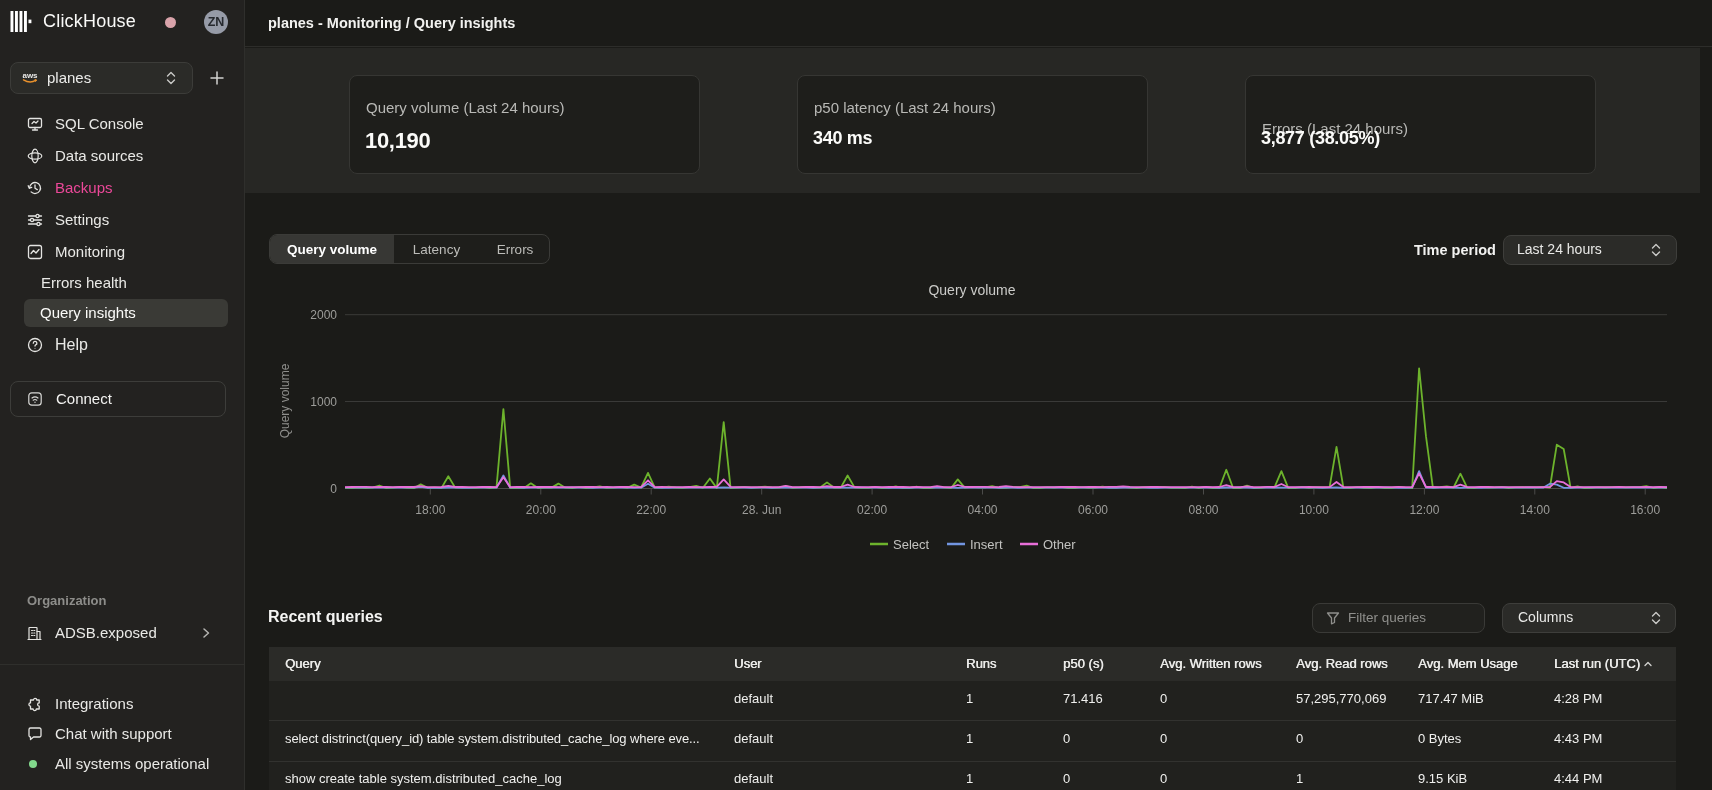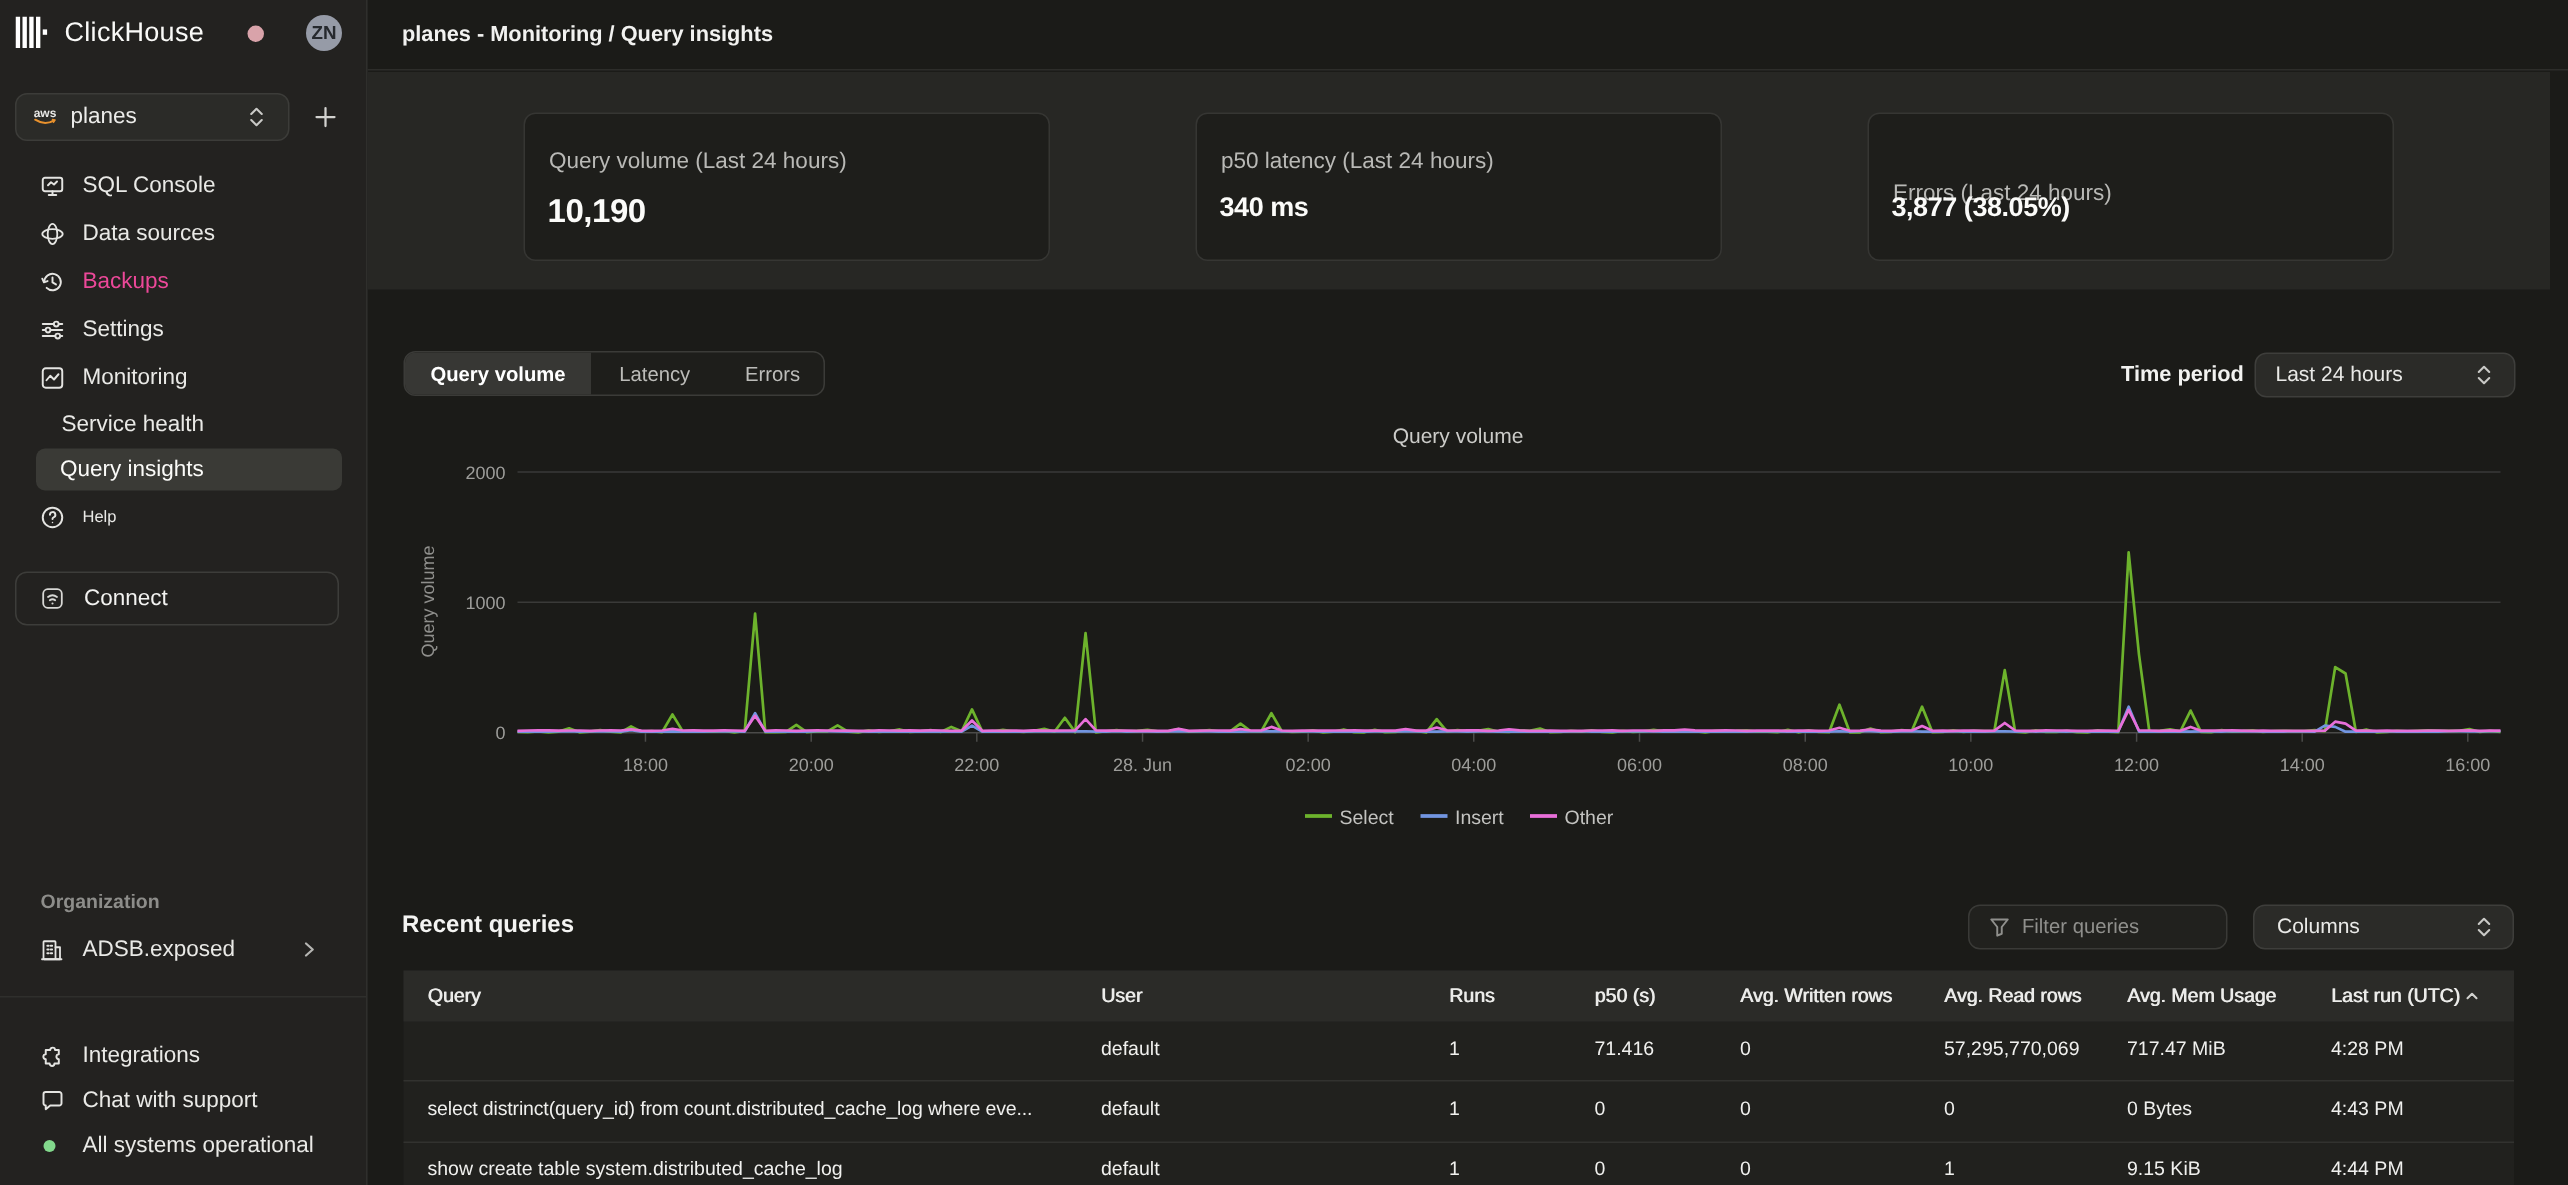--- a/index.html
+++ b/index.html
@@ -110,33 +110,33 @@
 <div class="abs" style="left:55px;top:212px;height:16px;line-height:16px;font-size:15px;color:#e9e9e6;">Settings</div>
 
 <div class="abs" style="left:27px;top:244px;width:16px;height:16px;">
   <svg width="16" height="16" viewBox="0 0 16 16" fill="none" stroke="#e4e4e1" stroke-width="1.3" stroke-linecap="round" stroke-linejoin="round">
     <rect x="1.5" y="1.5" width="13" height="13" rx="2"></rect>
         <path d="M4 9.5 L6.5 6.5 L9 9 L12 5.5"></path>
   </svg>
 </div>
 <div class="abs" style="left:55px;top:244px;height:16px;line-height:16px;font-size:15px;color:#e9e9e6;">Monitoring</div>
 
-<div class="abs" style="left:41px;top:275px;height:16px;line-height:16px;font-size:15px;color:#e9e9e6;">Service health</div>
+<div class="abs" style="left:41px;top:275px;height:16px;line-height:16px;font-size:15px;color:#e9e9e6;">Errors health</div>
 
 <div class="abs" style="left:24px;top:299px;width:204px;height:28px;background:#3a3a36;border-radius:6px;"></div>
 <div class="abs" style="left:40px;top:305px;height:16px;line-height:16px;font-size:15px;color:#fbfbf9;">Query insights</div>
 
 <div class="abs" style="left:27px;top:337px;width:16px;height:16px;">
   <svg width="16" height="16" viewBox="0 0 16 16" fill="none" stroke="#e4e4e1" stroke-width="1.3" stroke-linecap="round">
     <circle cx="8" cy="8" r="6.5"></circle>
         <path d="M6.3 6.2 a1.8 1.8 0 1 1 2.4 1.7 c-0.5 0.2 -0.7 0.5 -0.7 1.1"></path>
         <circle cx="8" cy="11.3" r="0.5" fill="#e4e4e1" stroke="none"></circle>
   </svg>
 </div>
-<div class="abs" style="left:55px;top:337px;height:16px;line-height:16px;font-size:11px;color:#e9e9e6;">Help</div>
+<div class="abs" style="left:55px;top:337px;height:16px;line-height:16px;font-size:16px;color:#e9e9e6;">Help</div>
 
 <div class="abs" style="left:10px;top:381px;width:216px;height:36px;border:1px solid #3d3d3a;border-radius:8px;"></div>
 <div class="abs" style="left:28px;top:392px;width:14px;height:14px;">
   <svg width="14" height="14" viewBox="0 0 14 14" fill="none" stroke="#d8d8d5" stroke-width="1.2" stroke-linecap="round">
     <rect x="0.8" y="0.8" width="12.4" height="12.4" rx="3"></rect>
         <path d="M4 6 q3 -2.4 6 0 M5.2 8.2 q1.8 -1.4 3.6 0"></path>
         <circle cx="7" cy="10.3" r="0.7" fill="#d8d8d5" stroke="none"></circle>
   </svg>
 </div>
 <div class="abs" style="left:56px;top:381px;height:36px;line-height:35px;font-size:15px;color:#f2f2f0;">Connect</div>
@@ -255,21 +255,21 @@
     </svg>
 
 <div class="abs rc" style="left:734px;top:681px;">default</div>
 <div class="abs rc" style="left:966px;top:681px;">1</div>
 <div class="abs rc" style="left:1063px;top:681px;">71.416</div>
 <div class="abs rc" style="left:1160px;top:681px;">0</div>
 <div class="abs rc" style="left:1296px;top:681px;">57,295,770,069</div>
 <div class="abs rc" style="left:1418px;top:681px;">717.47 MiB</div>
 <div class="abs rc" style="left:1554px;top:681px;">4:28 PM</div>
 
-<div class="abs rc" style="left:285px;top:721px;width:436px;overflow:hidden;letter-spacing:-0.1px;">select distrinct(query_id) from count.distributed_cache_log where eve...</div>
+<div class="abs rc" style="left:285px;top:721px;width:436px;overflow:hidden;letter-spacing:-0.1px;">select distrinct(query_id) table system.distributed_cache_log where eve...</div>
 <div class="abs rc" style="left:734px;top:721px;">default</div>
 <div class="abs rc" style="left:966px;top:721px;">1</div>
 <div class="abs rc" style="left:1063px;top:721px;">0</div>
 <div class="abs rc" style="left:1160px;top:721px;">0</div>
 <div class="abs rc" style="left:1296px;top:721px;">0</div>
 <div class="abs rc" style="left:1418px;top:721px;">0 Bytes</div>
 <div class="abs rc" style="left:1554px;top:721px;">4:43 PM</div>
 
 <div class="abs rc" style="left:285px;top:761px;">show create table system.distributed_cache_log</div>
 <div class="abs rc" style="left:734px;top:761px;">default</div>

